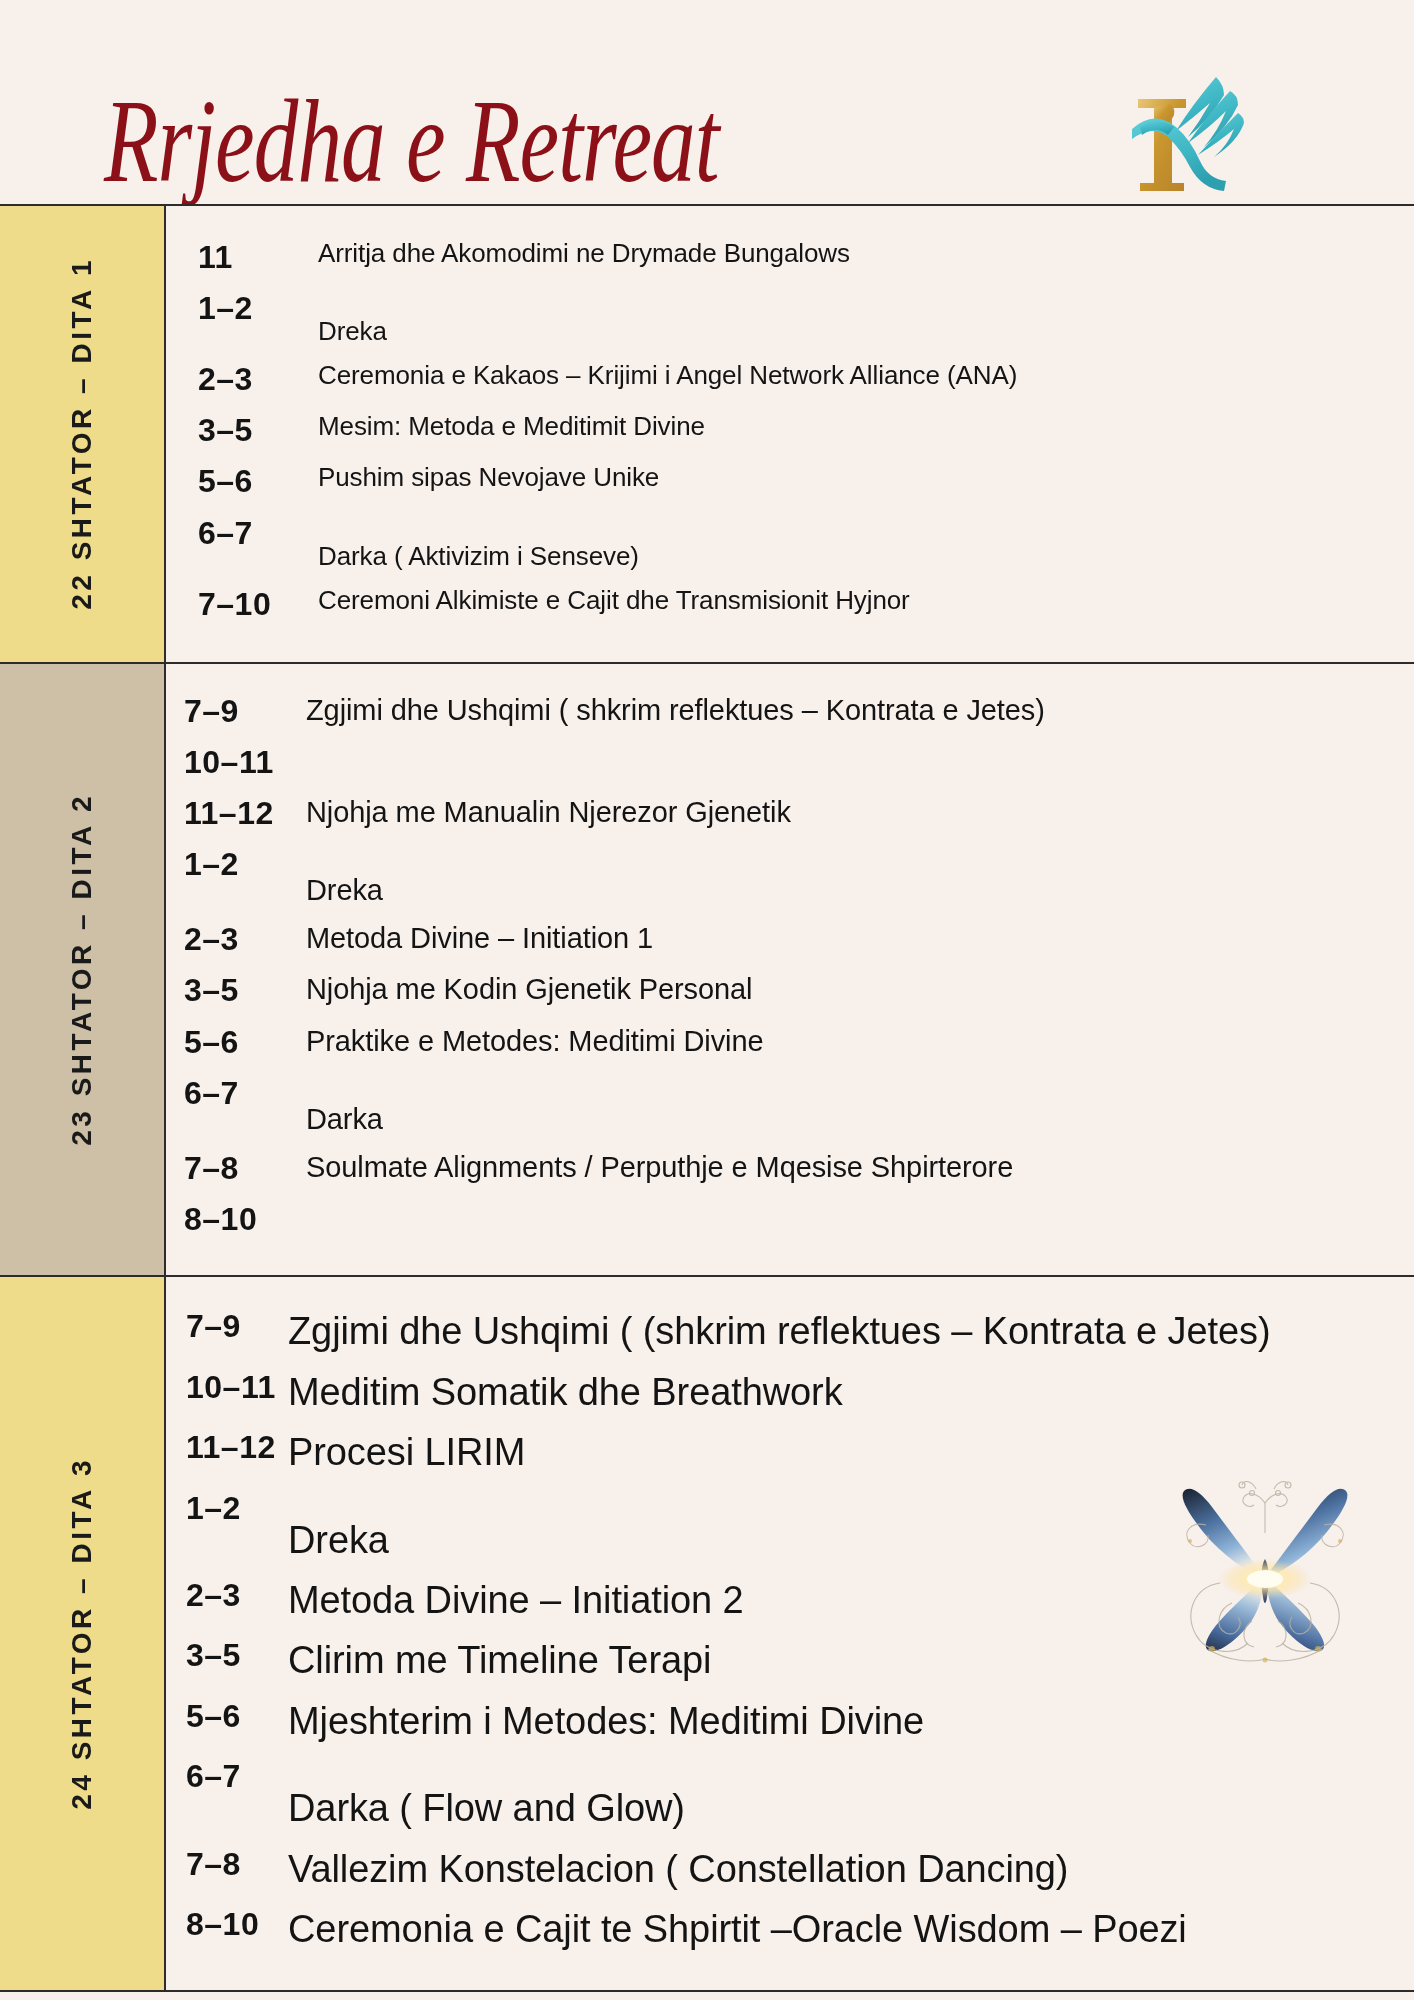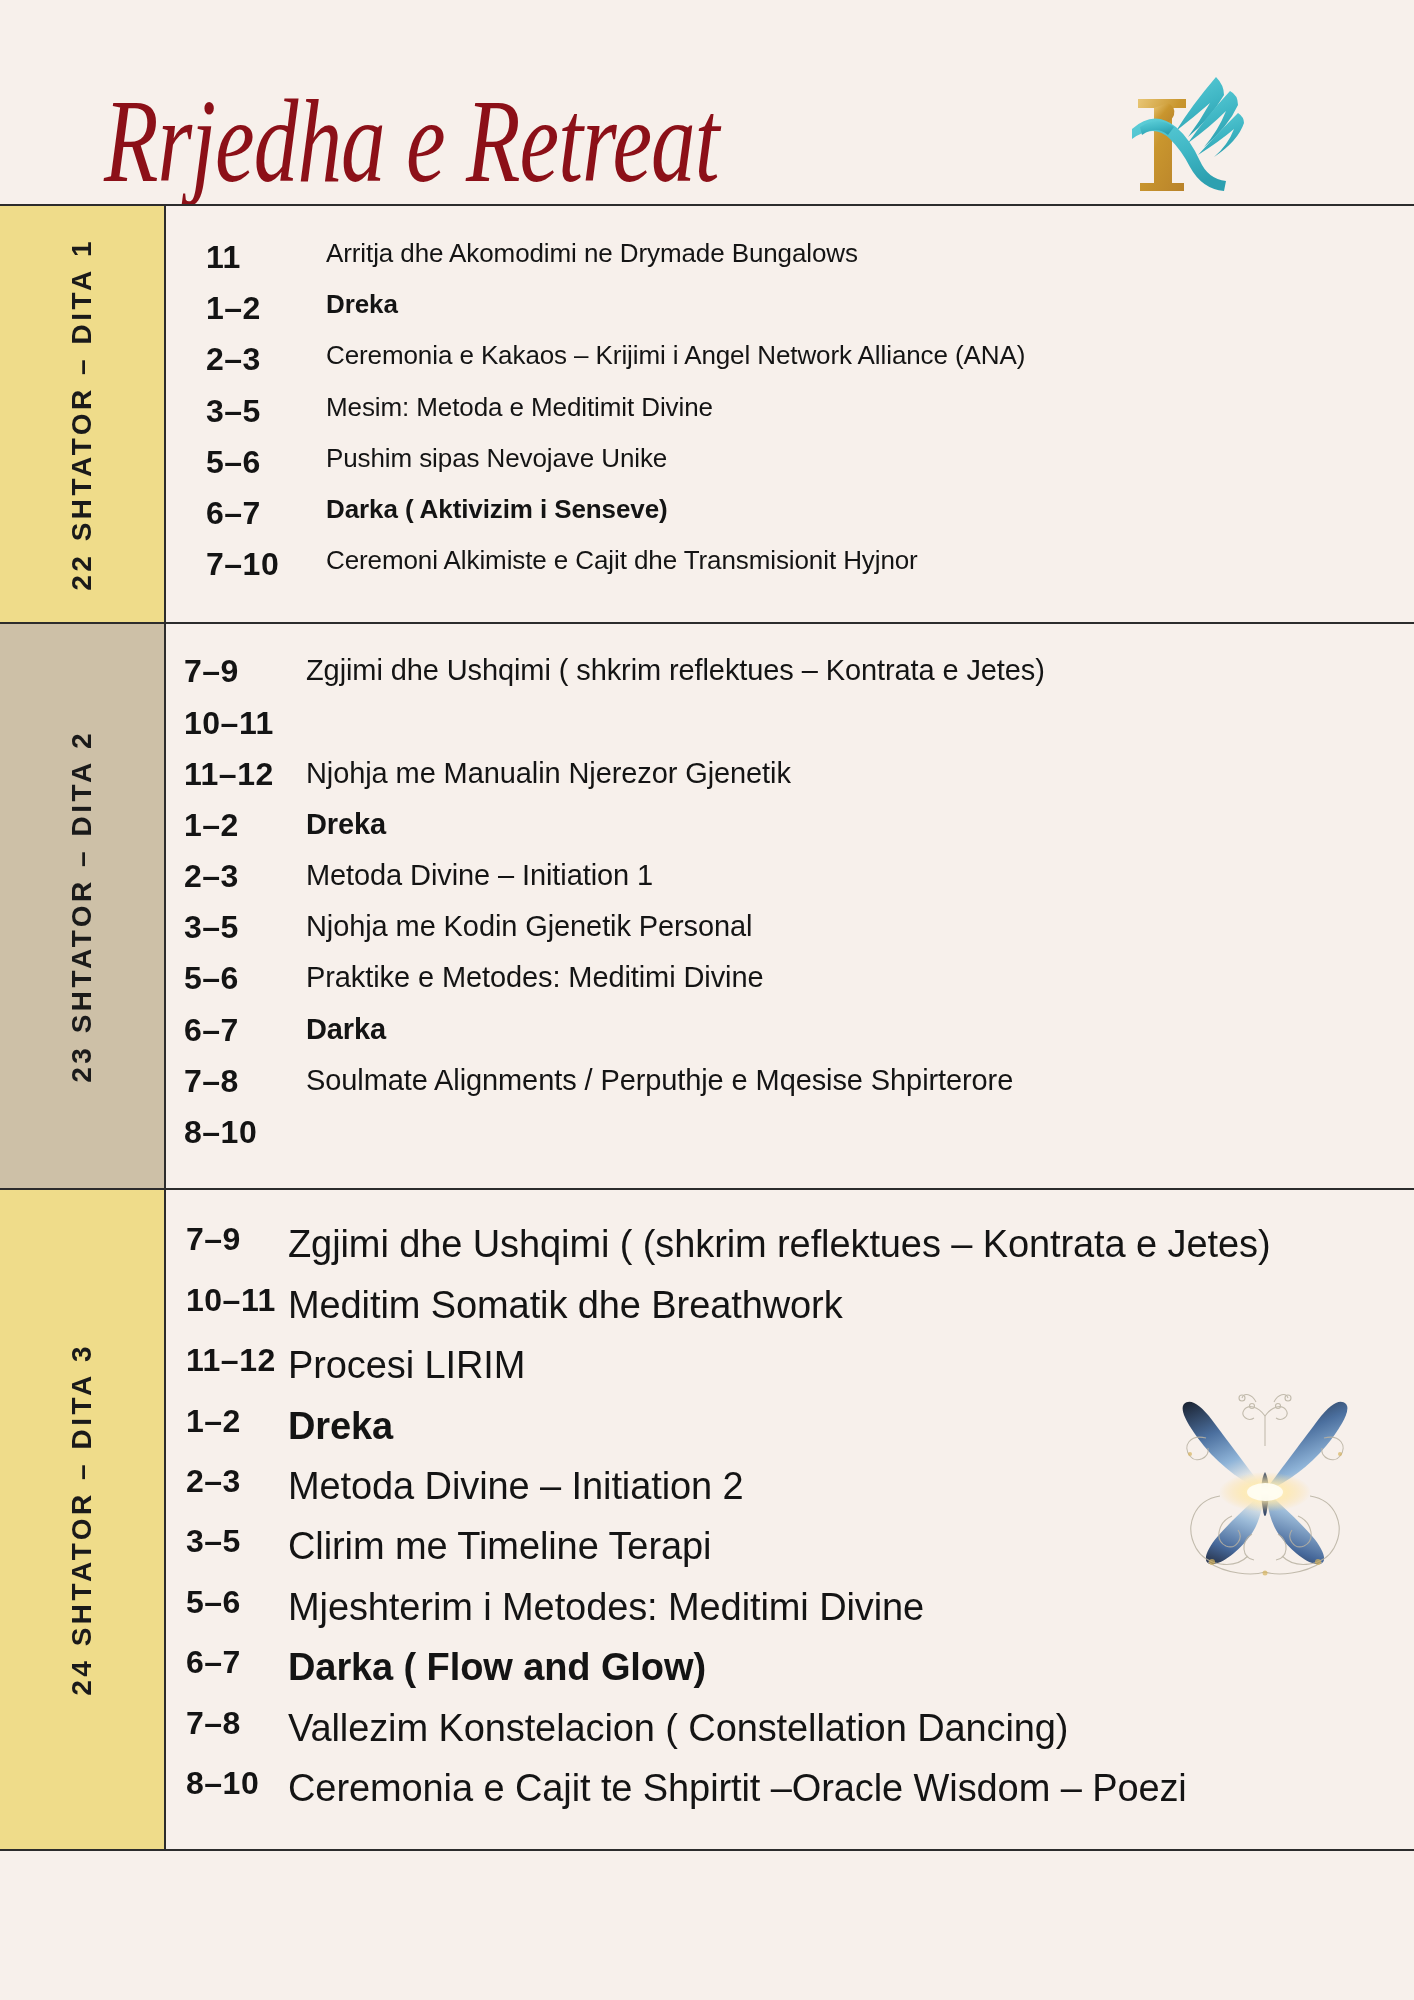--- a/index.html
+++ b/index.html
@@ -121,25 +121,25 @@
 
   .desc {
     flex: 1 1 auto;
     font-family: "Liberation Sans", sans-serif;
     font-weight: 400;
     font-size: 30px;
     line-height: 1.38;
     color: #141414;
     letter-spacing: -0.1px;
   }
-  .desc.bold { font-weight: 700; }
+  .desc.bold { font-weight: 400; margin-top: 27px; }
   .desc.justify { text-align: justify; text-align-last: left; }
 
   
-  .day1 .rows { padding-top: 30px; padding-bottom: 28px; padding-left: 40px; }
+  .day1 .rows { padding-top: 30px; padding-bottom: 28px; padding-left: 32px; }
   .day1 .time { flex-basis: 120px; width: 120px; }
   .day1 .row  { margin-bottom: 8px; }
   .day1 .desc { font-size: 26px; }
 
   .day2 .rows { padding-top: 26px; padding-bottom: 26px; padding-left: 10px; }
   .day2 .time { flex-basis: 130px; width: 130px; padding-left: 8px; }
   .day2 .row  { margin-bottom: 8px; }
   .day2 .desc { font-size: 29px; }
 
   .day3 .rows { padding-top: 28px; padding-bottom: 26px; padding-left: 0px; }

